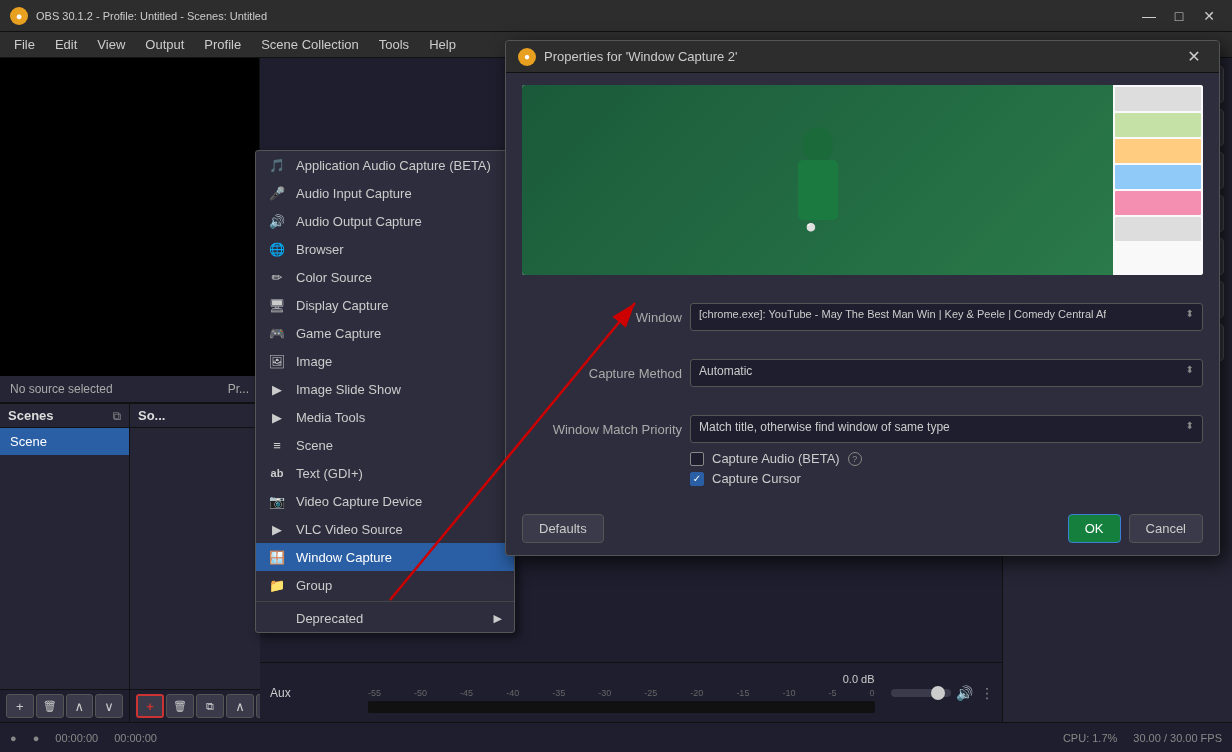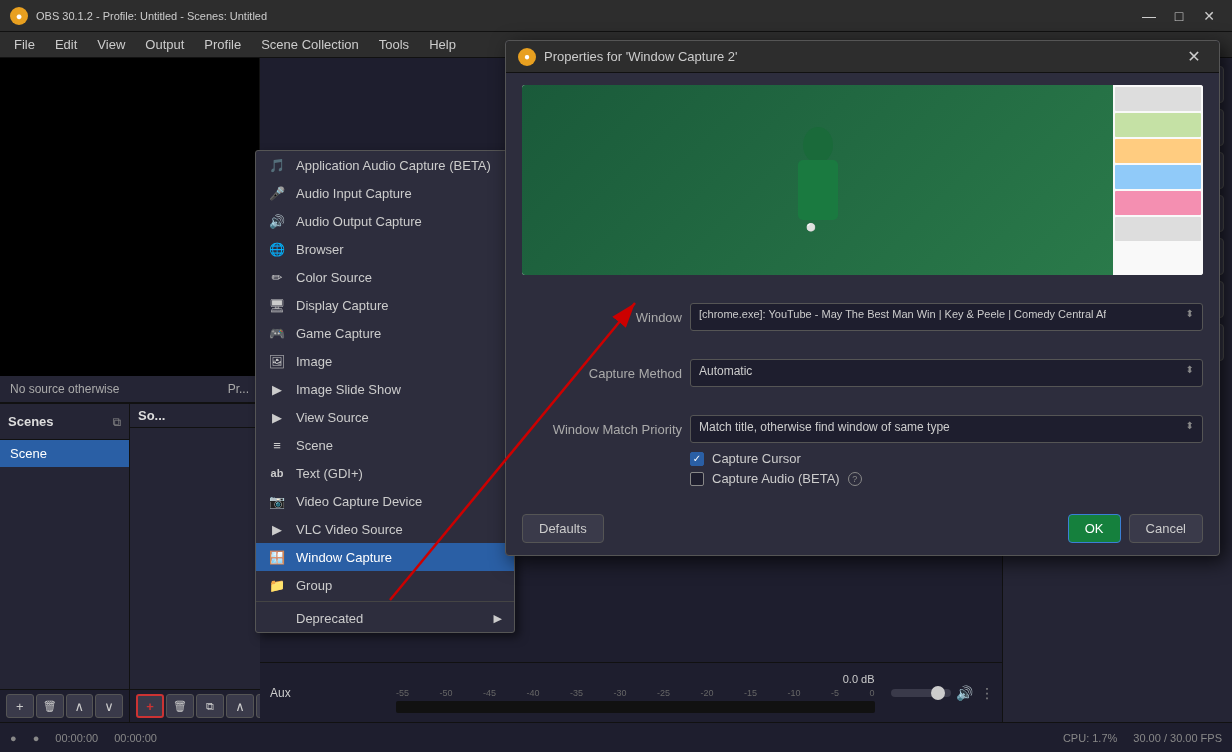--- a/index.html
+++ b/index.html
@@ -473,21 +473,20 @@
       justify-content: center;
     }
     .audio-meter-area {
       flex: 1;
       display: flex;
       align-items: center;
       padding: 0 8px;
       flex-direction: column;
       justify-content: center;
       gap: 3px;
-      margin-left: 28px;
     }
     .audio-db-value {
       font-size: 11px;
       color: #ccc;
       text-align: right;
       width: 100%;
     }
     .audio-meter-bar {
       height: 12px;
       width: 100%;
@@ -623,30 +622,30 @@
 </div>
 
 <div style="display:flex; height:calc(752px - 58px - 30px);">
 
   <div style="width:260px; display:flex; flex-direction:column; background:#1e1e2e; border-right:1px solid #111;">
 
     <div style="flex:1; background:#000; min-height:160px;">
     </div>
 
     <div class="no-source-bar">
-      <span>No source otherwise</span>
+      <span>No source selected</span>
       <div class="no-source-bar-right">
         <span style="font-size:12px; color:#aaa;">Pr...</span>
       </div>
     </div>
 
     <div style="display:flex; flex:1; border-top:1px solid #111;">
 
       <div class="scenes-panel">
-        <div class="panel-header" style="padding:10px 8px;">
+        <div class="panel-header" style="padding:4px 8px;">
           <span class="panel-header-title">Scenes</span>
           <div style="display:flex; gap:2px;">
             <span style="font-size:12px; color:#888;">⧉</span>
           </div>
         </div>
         <div class="scene-item active">Scene</div>
         <div style="flex:1;"></div>
         <div class="panel-controls">
           <button class="ctrl-btn">+</button>
           <button class="ctrl-btn" style="font-size:11px;">🗑</button>
@@ -788,21 +787,21 @@
   <div class="ctx-menu-item">
     <span class="icon">🖼</span>
     <span>Image</span>
   </div>
   <div class="ctx-menu-item">
     <span class="icon">▶</span>
     <span>Image Slide Show</span>
   </div>
   <div class="ctx-menu-item">
     <span class="icon">▶</span>
-    <span>View Source</span>
+    <span>Media Tools</span>
   </div>
   <div class="ctx-menu-item">
     <span class="icon">≡</span>
     <span>Scene</span>
   </div>
   <div class="ctx-menu-item">
     <span class="icon" style="font-size:11px; font-weight:bold;">ab</span>
     <span>Text (GDI+)</span>
   </div>
   <div class="ctx-menu-item">
@@ -885,27 +884,27 @@
     <div class="form-row">
       <span class="form-label">Window Match Priority</span>
       <div class="form-select">
         <span>Match title, otherwise find window of same type</span>
         <span class="form-select-arrow">⬍</span>
       </div>
     </div>
 
     <div class="form-checkboxes">
       <div class="form-checkbox-row">
-        <div class="checkbox-box checked"></div>
-        <span class="checkbox-label">Capture Cursor</span>
-      </div>
-      <div class="form-checkbox-row">
         <div class="checkbox-box"></div>
         <span class="checkbox-label">Capture Audio (BETA)</span>
         <div class="info-icon">?</div>
+      </div>
+      <div class="form-checkbox-row">
+        <div class="checkbox-box checked"></div>
+        <span class="checkbox-label">Capture Cursor</span>
       </div>
     </div>
   </div>
 
   <div class="dialog-footer">
     <button class="footer-btn">Defaults</button>
     <div class="dialog-footer-spacer"></div>
     <button class="footer-btn primary">OK</button>
     <button class="footer-btn">Cancel</button>
   </div>

